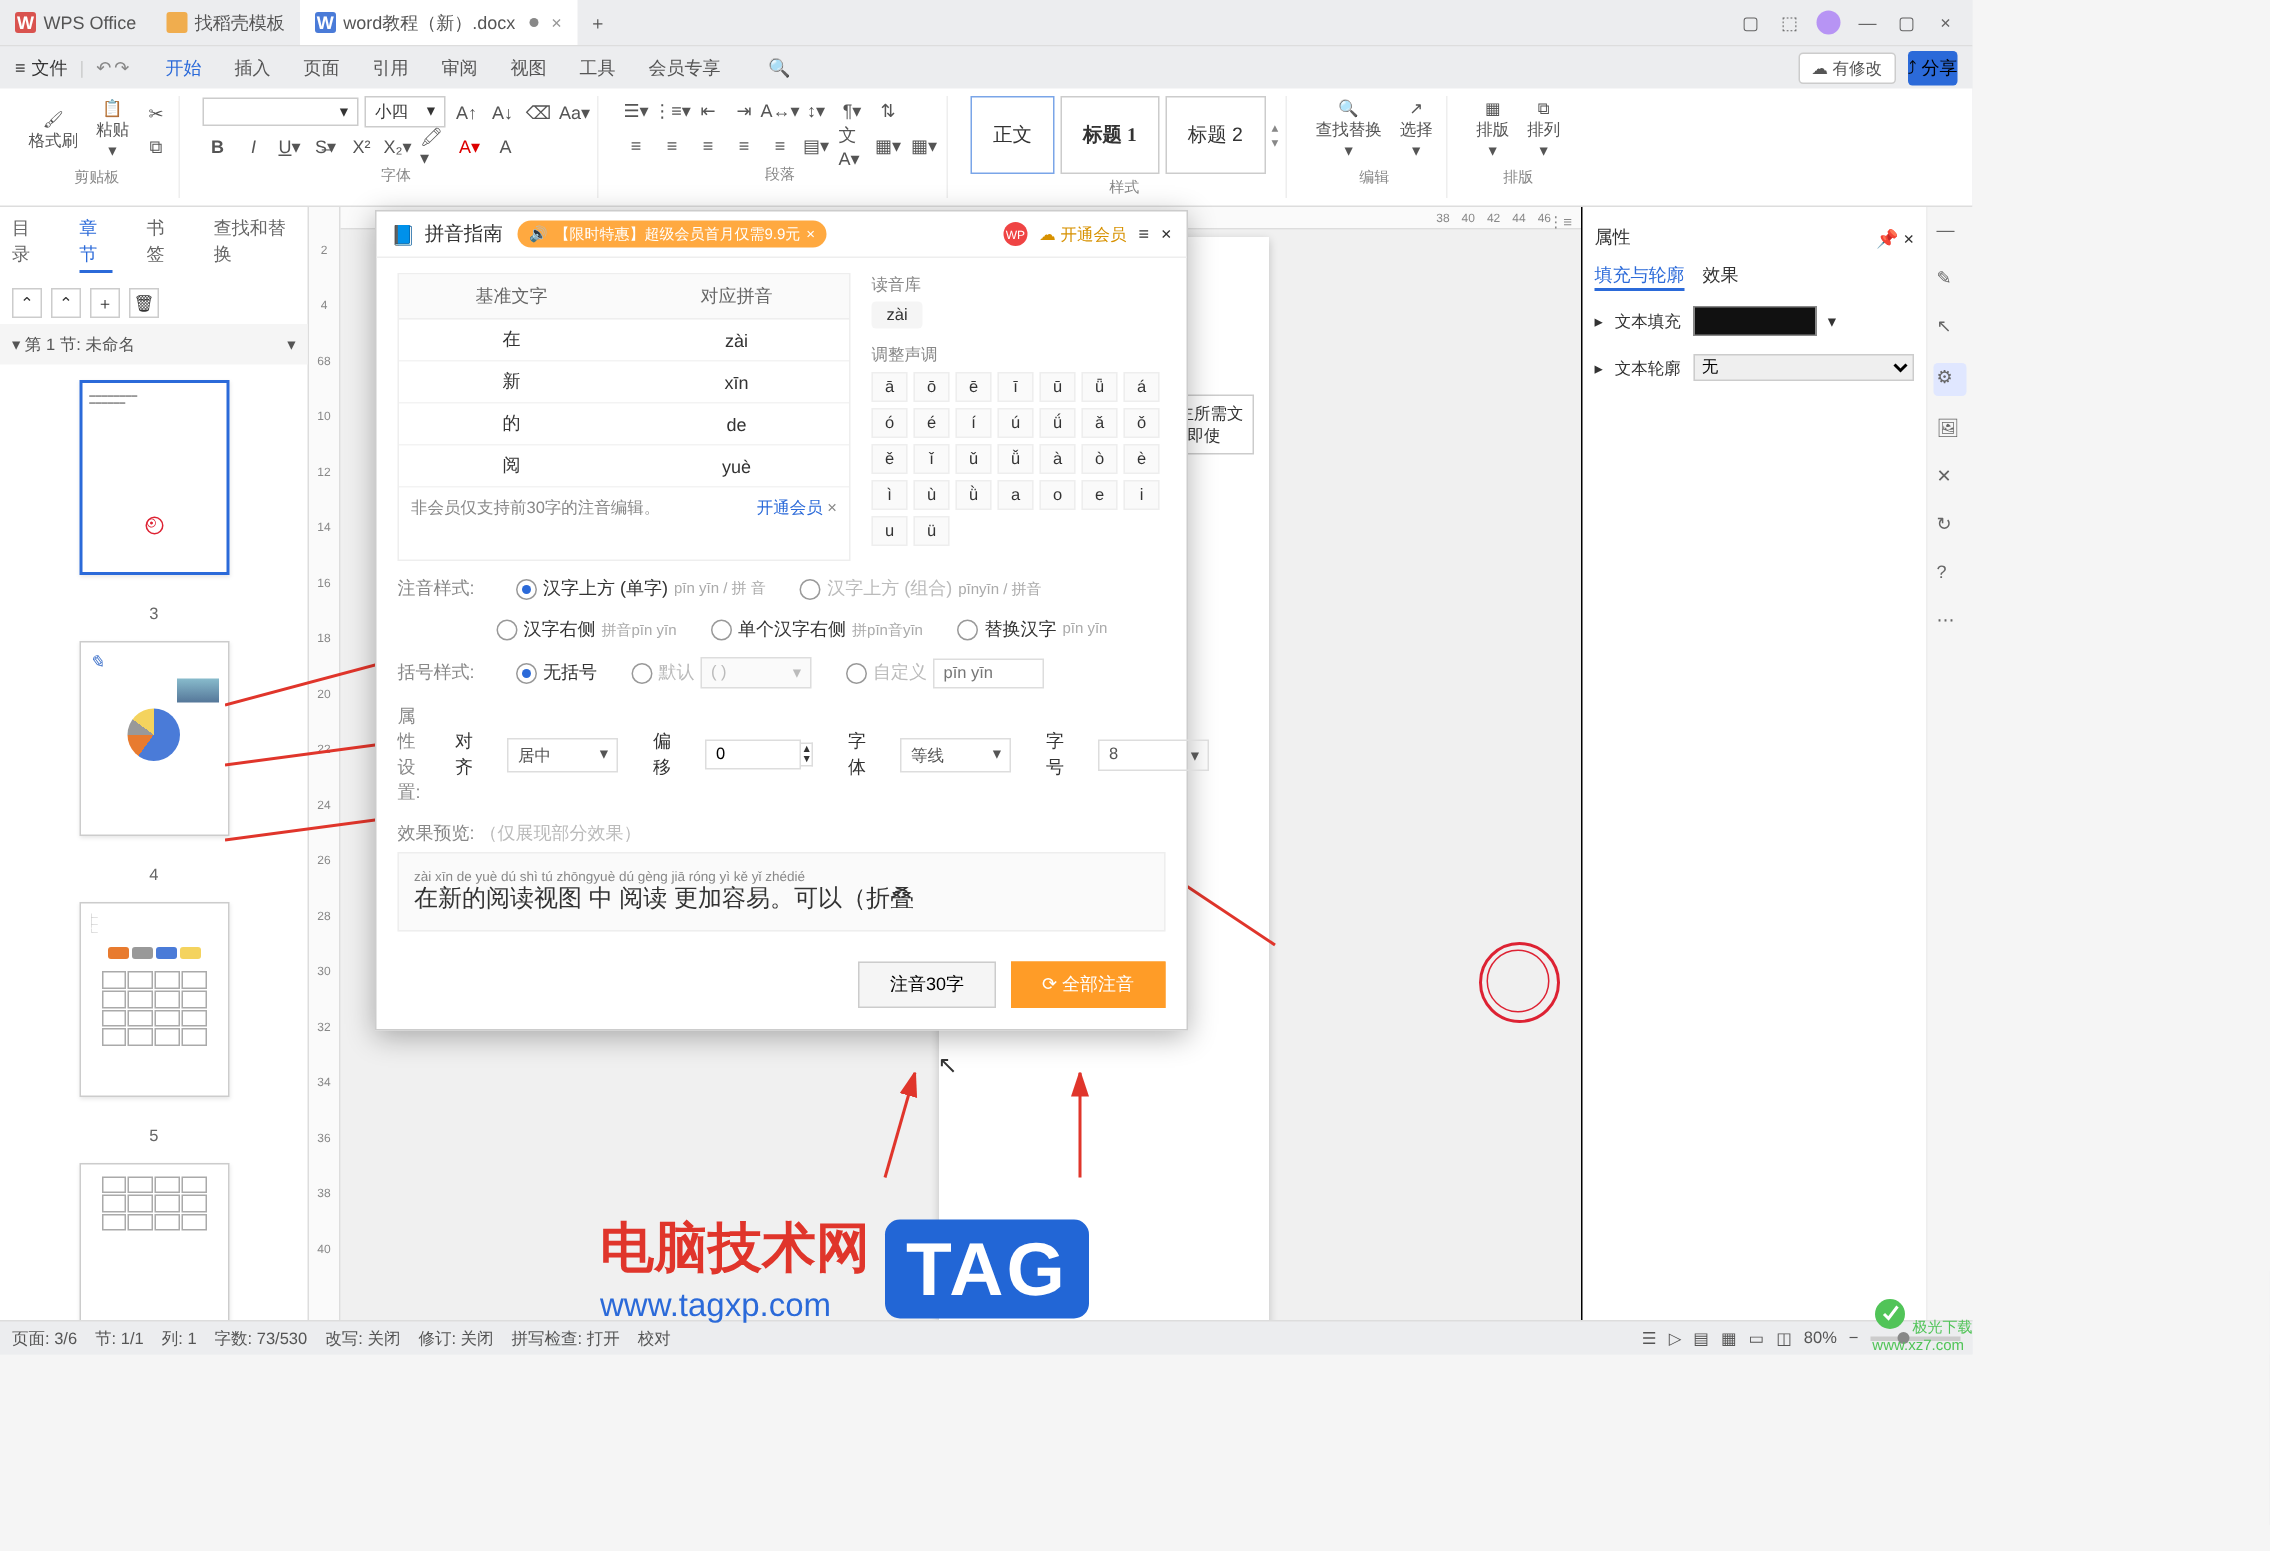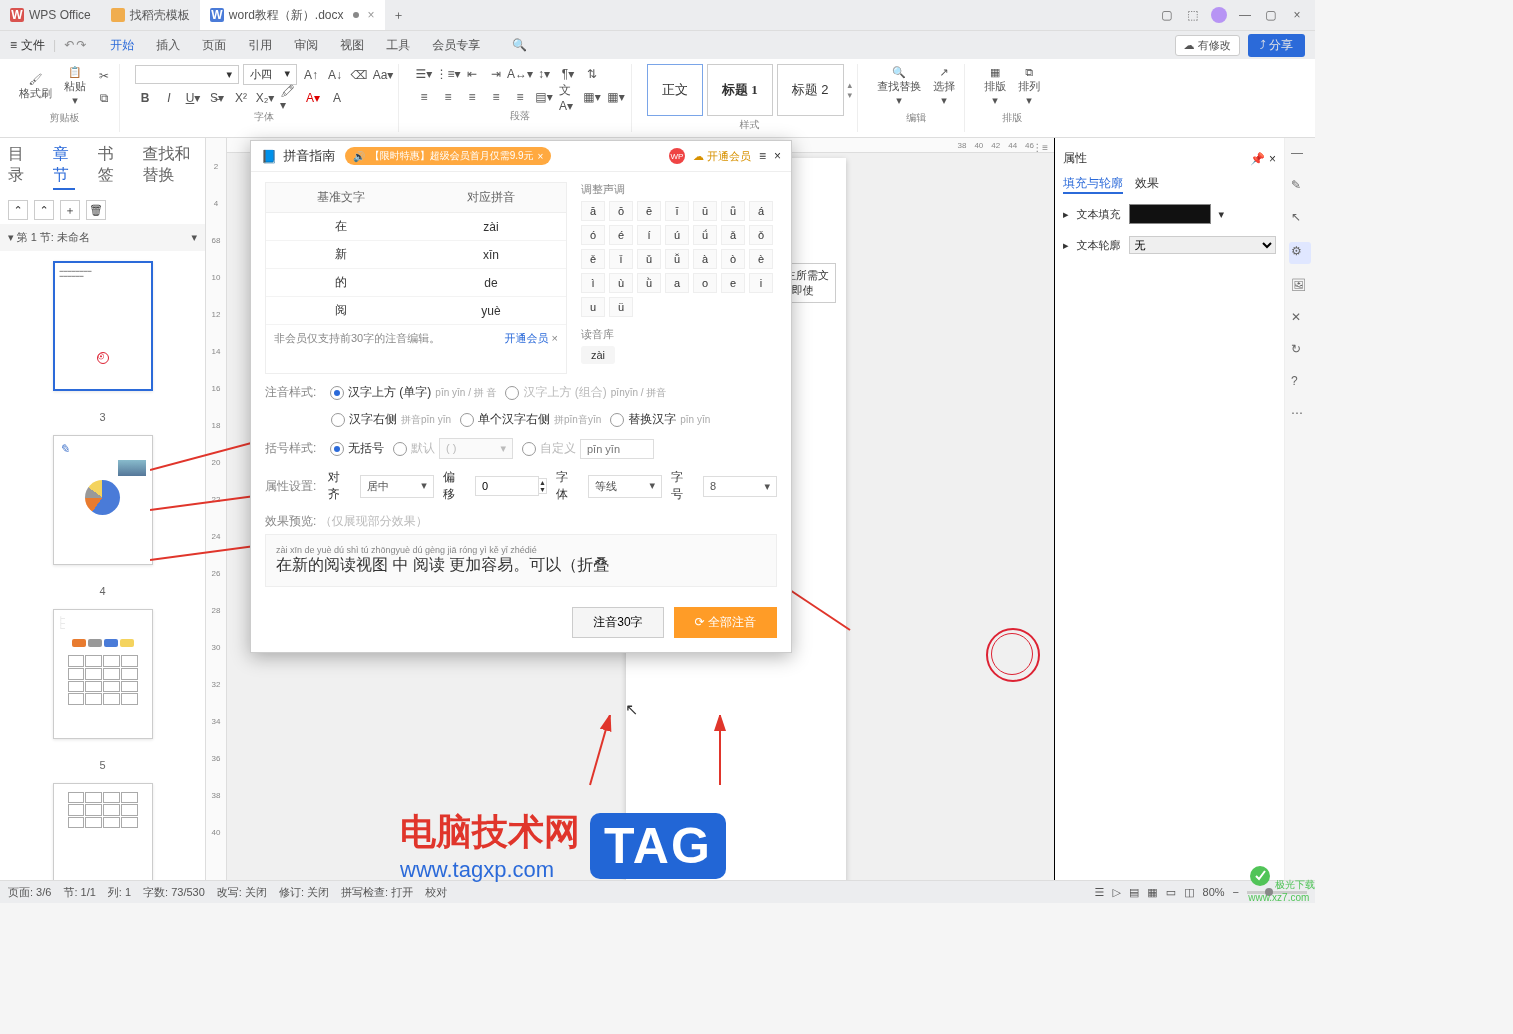--- a/index.html
+++ b/index.html
@@ -15,35 +15,35 @@
 .tab.add{padding:0 8px}
 .winctrl{margin-left:auto;display:flex;align-items:center;gap:10px;padding-right:10px}
 .winctrl span{width:16px;height:16px;display:inline-flex;align-items:center;justify-content:center;color:#666}
 .avatar{width:18px;height:18px;border-radius:50%;background:#b794f4}
 .menubar{height:28px;display:flex;align-items:center;padding:0 10px;gap:2px;background:#ecedef}
 .menubar .menu-item{padding:4px 10px;font-size:12px;color:#555}
 .menubar .menu-item.home{color:#2b6ad9}
 .menubar .file{display:flex;align-items:center;gap:4px}
 .menubar .right{margin-left:auto;display:flex;align-items:center;gap:8px}
 .btn-small{padding:2px 8px;border:1px solid #ccc;border-radius:3px;background:#fff;color:#555;font-size:11px}
-.btn-blue{background:#2b6ad9;color:#e5e5e5;border:none;padding:3px 12px;border-radius:3px}
+.btn-blue{background:#2b6ad9;color:#000000;border:none;padding:3px 0;border-radius:3px}
 .ribbon{background:#fff;border-bottom:1px solid #ddd;padding:5px 10px;display:flex;gap:10px}
 .rg{display:flex;flex-direction:column;align-items:center;padding:0 5px;border-right:1px solid #eee}
 .rg:last-child{border:none}
 .rg-row{display:flex;gap:4px;align-items:center}
 .rg-label{font-size:10px;color:#888;margin-top:2px}
 .rib-btn{display:flex;flex-direction:column;align-items:center;padding:2px 4px;font-size:11px;color:#555}
 .font-sel{border:1px solid #ccc;padding:2px 6px;font-size:11px;min-width:90px;background:#fff;display:flex;justify-content:space-between}
 .size-sel{border:1px solid #ccc;padding:2px 6px;font-size:11px;width:40px;background:#fff;display:flex;justify-content:space-between}
 .tb-btn{width:18px;height:18px;display:inline-flex;align-items:center;justify-content:center;color:#555;border:1px solid transparent}
 .style-box{border:1px solid #ccc;padding:16px 14px;font-size:13px;background:#fff}
 .style-box.active{border:1px solid #7aa5e8}
 .main{display:flex;height:calc(100% - 150px);position:relative}
 .sidebar{width:205px;background:#fff;border-right:1px solid #ddd;display:flex;flex-direction:column}
-.sb-tabs{display:flex;padding:6px 8px;gap:23px;font-size:16px;color:#666}
+.sb-tabs{display:flex;padding:6px 8px;gap:23px;font-size:12px;color:#666}
 .sb-tabs span.active{color:#2b6ad9;border-bottom:2px solid #2b6ad9;padding-bottom:2px}
 .sb-tools{display:flex;gap:6px;padding:4px 8px}
 .sb-tools span{width:18px;height:18px;border:1px solid #ccc;display:inline-flex;align-items:center;justify-content:center;font-size:11px}
 .section-hdr{padding:6px 8px;background:#f5f5f5;font-size:11px;color:#555;display:flex;align-items:center;justify-content:space-between}
 .thumbs{flex:1;overflow:auto;padding:10px}
 .thumb{width:100px;height:130px;margin:0 auto 20px;background:#fff;border:1px solid #ccc;box-shadow:0 1px 3px rgba(0,0,0,.1);position:relative;padding:6px;box-sizing:border-box}
 .thumb.sel{border:2px solid #2b6ad9;padding:5px}
 .thumb-num{text-align:center;font-size:11px;color:#666;margin-bottom:12px}
 .canvas{flex:1;background:#f0f0f0;position:relative;overflow:hidden}
 .ruler-v{position:absolute;left:0;top:0;width:20px;height:100%;background:#fafafa;border-right:1px solid #ddd;font-size:8px;color:#888;display:flex;flex-direction:column;align-items:center;padding-top:10px}
@@ -81,21 +81,21 @@
 .left-table th{background:#fafafa;padding:6px;font-weight:normal;color:#666;border-bottom:1px solid #eee}
 .left-table td{padding:5px;border-bottom:1px solid #f3f3f3}
 .notice{padding:6px 8px;font-size:11px;color:#888;display:flex;align-items:center;justify-content:space-between}
 .notice .l{color:#2b6ad9}
 .right-box{flex:1;font-size:11px}
 .sec{margin-bottom:10px}
 .sec-h{color:#888;margin-bottom:4px}
 .chip{display:inline-block;padding:3px 10px;background:#f5f5f5;border-radius:3px;font-size:11px}
 .tone-grid{display:flex;flex-wrap:wrap;gap:4px}
 .tone-grid span{width:22px;height:18px;border:1px solid #eee;display:inline-flex;align-items:center;justify-content:center;font-size:11px;background:#fafafa}
-.form-row{display:flex;align-items:center;gap:9px;margin:10px 0;font-size:12px}
+.form-row{display:flex;align-items:center;gap:23px;margin:10px 0;font-size:12px}
 .form-row .lbl{color:#888;width:56px}
 .radio-opt{display:flex;align-items:center;gap:4px}
 .radio-opt .rb{width:12px;height:12px;border:1px solid #999;border-radius:50%;display:inline-flex;align-items:center;justify-content:center}
 .radio-opt .rb.sel::after{content:'';width:6px;height:6px;background:#2b6ad9;border-radius:50%}
 .radio-opt.dis{color:#bbb}
 .radio-opt .sub{color:#aaa;font-size:10px}
 .sel-sm{border:1px solid #ddd;padding:3px 6px;font-size:11px;min-width:60px;display:flex;justify-content:space-between;color:#555}
 .sel-sm.dis{color:#bbb;background:#fafafa}
 .num-in{border:1px solid #ddd;padding:3px 6px;width:50px;font-size:11px}
 .preview-label{color:#888;font-size:12px;margin:10px 0 4px}
@@ -470,20 +470,21 @@
                   <td>yuè</td>
                 </tr>
           </tbody>
             </table>
           <div class="notice">
               <span>非会员仅支持前30字的注音编辑。</span>
               <span><span class="l">开通会员</span> <span>×</span></span>
             </div>
         </div>
         <div class="right-box">
+          <div class="sec"><div class="sec-h">读音库</div><span class="chip">zài</span></div>
           <div class="sec">
               <div class="sec-h">调整声调</div>
             <div class="tone-grid">
               <span>ā</span>
                 <span>ō</span>
                 <span>ē</span>
                 <span>ī</span>
                 <span>ū</span>
                 <span>ǖ</span>
               <span>á</span>
@@ -505,21 +506,20 @@
                 <span>ù</span>
                 <span>ǜ</span>
               <span>a</span>
                 <span>o</span>
                 <span>e</span>
                 <span>i</span>
                 <span>u</span>
                 <span>ü</span>
             </div>
           </div>
-          <div class="sec"><div class="sec-h">读音库</div><span class="chip">zài</span></div>
         </div>
       </div>
 
       <div class="form-row">
         <span class="lbl">注音样式:</span>
         <span class="radio-opt">
             <span class="rb sel"></span>
             <span>汉字上方 (单字)</span>
             <span class="sub" style="display:inline-block;text-align:center;line-height:1">pīn yīn / 拼 音</span>
           </span>

